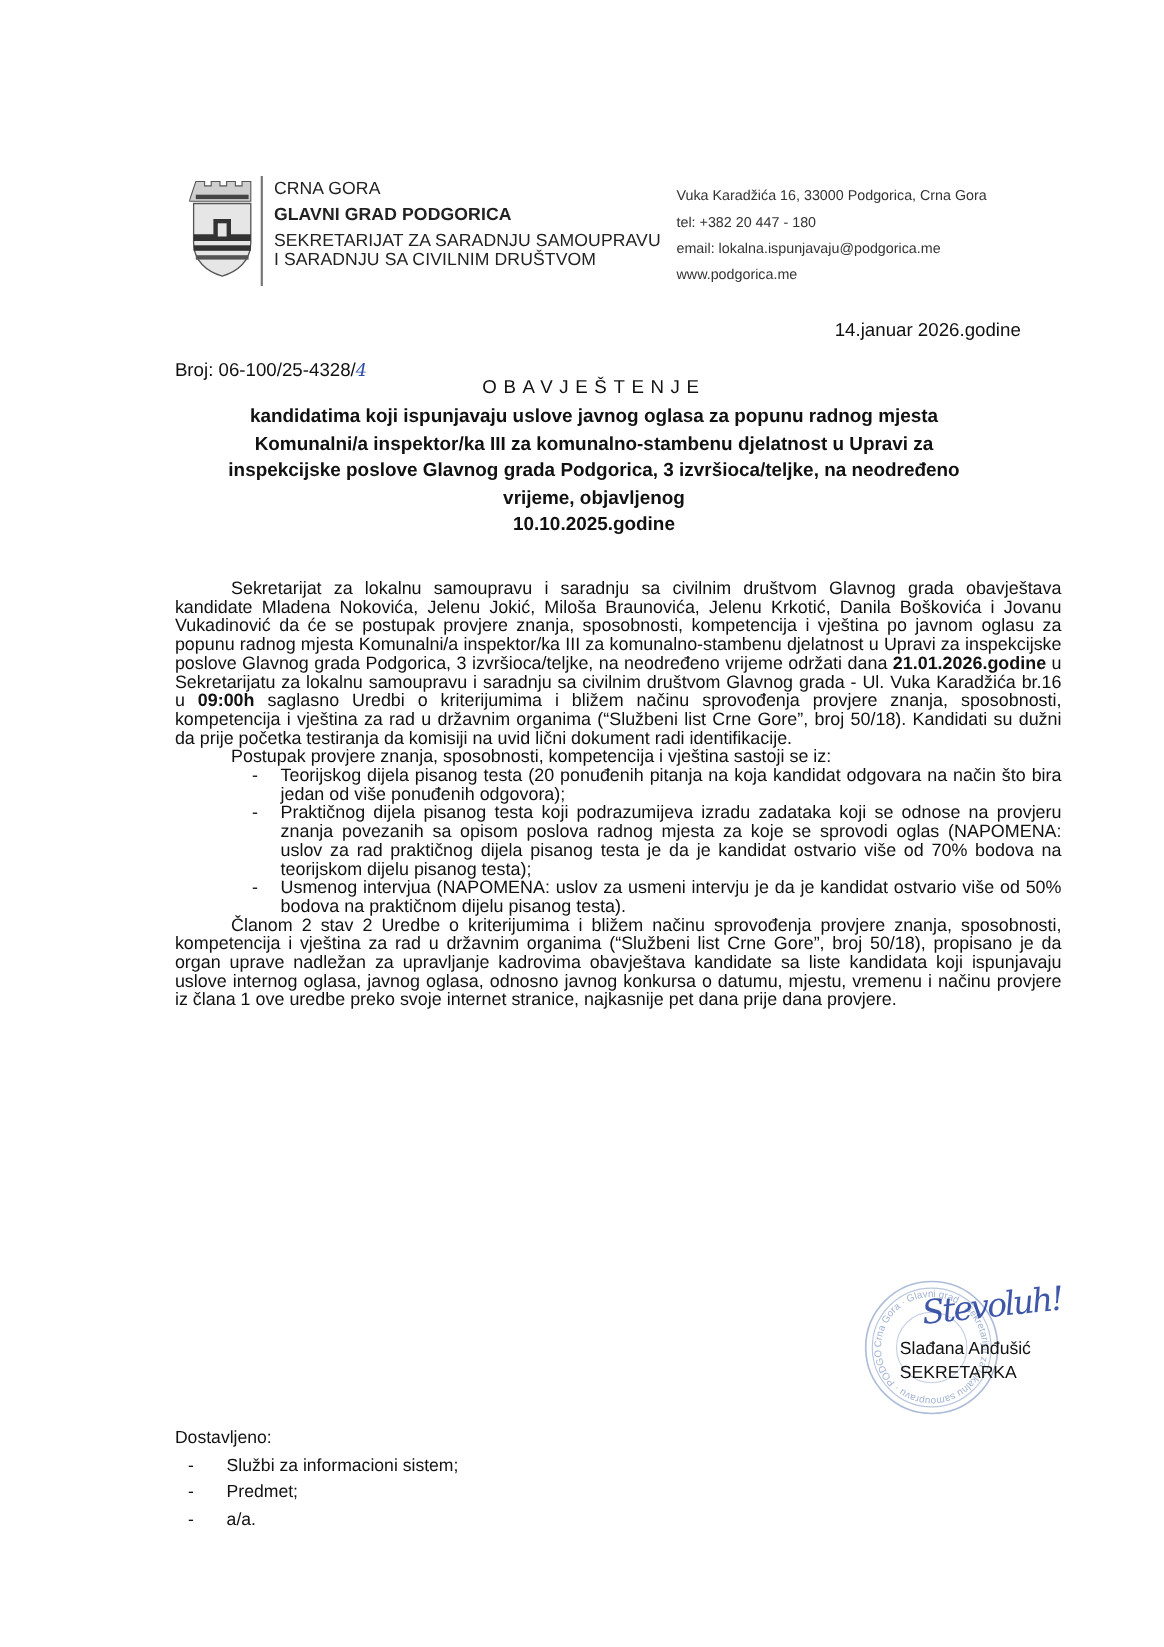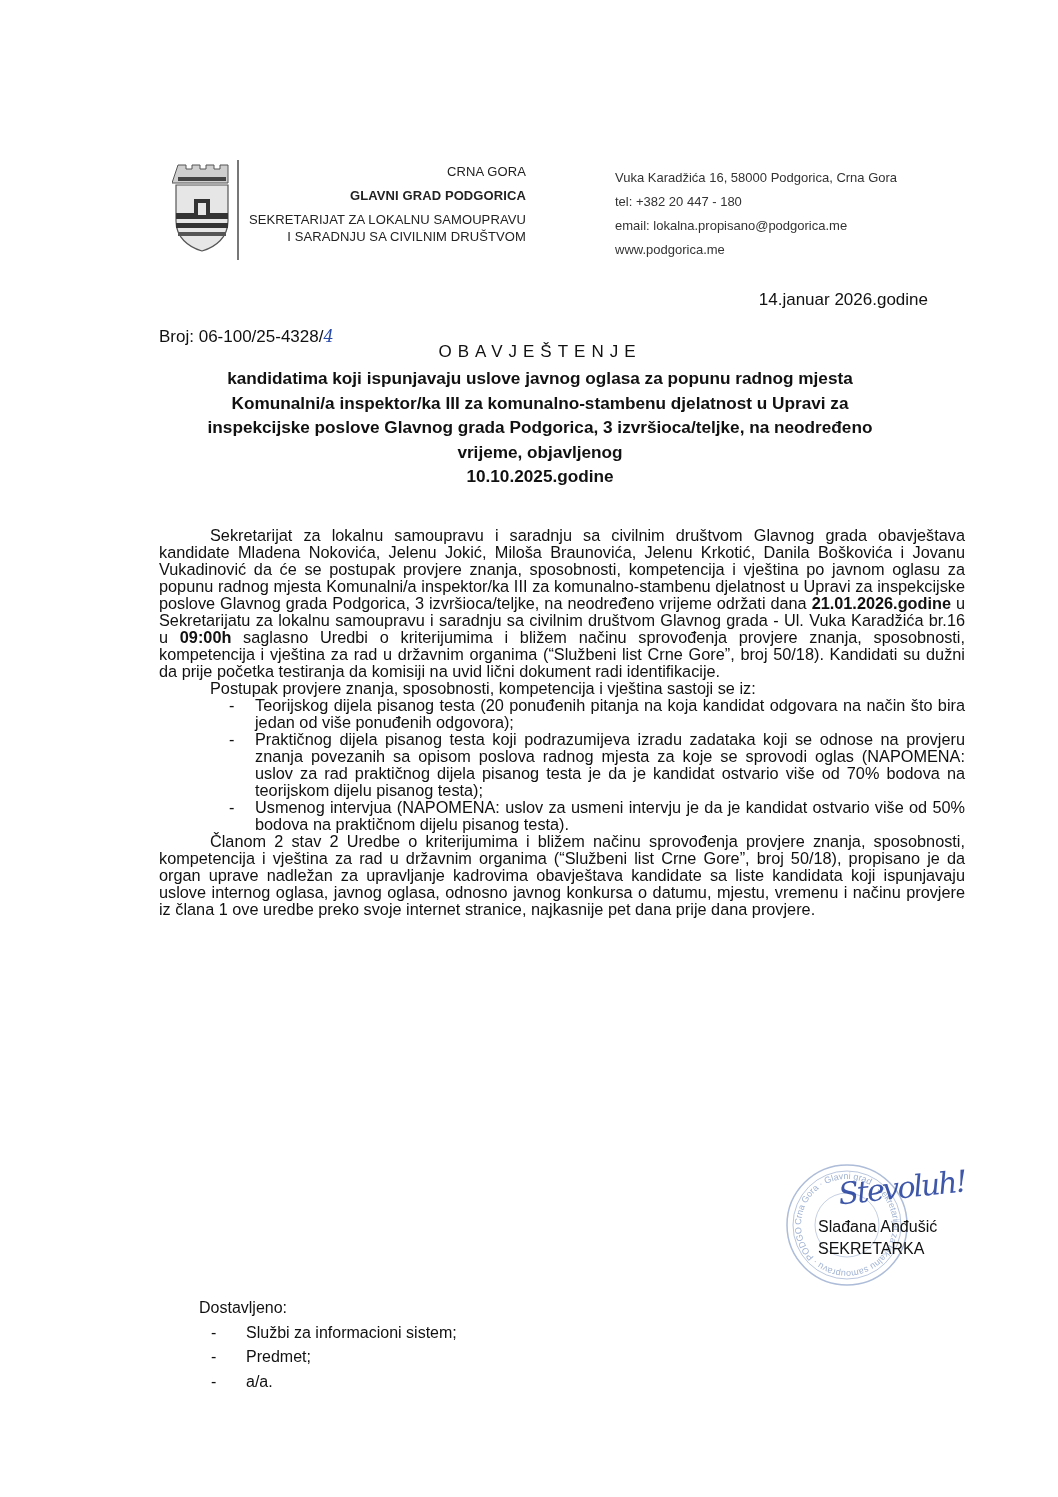--- a/index.html
+++ b/index.html
@@ -5,21 +5,21 @@
   html, body { margin: 0; padding: 0; background: #ffffff; }
   body {
     width: 1058px; height: 1497px; position: relative; overflow: hidden;
     font-family: "Liberation Sans", sans-serif; color: #111;
   }
   .page { position: absolute; left: 0; top: 0; width: 1058px; height: 1497px; }
 
   
   .logo { position: absolute; left: 172px; top: 163px; width: 60px; height: 90px; }
   .vrule { position: absolute; left: 237px; top: 160px; width: 2px; height: 100px; background: #777; }
-  .org { position: absolute; left: 249px; top: 163px; font-size: 13px; line-height: 17px; color: #222; letter-spacing: 0.1px; text-align: right; }
+  .org { position: absolute; left: 249px; top: 163px; font-size: 16px; line-height: 17px; color: #222; letter-spacing: 0.1px; }
   .org .l1 { margin-bottom: 7px; display: block; }
   .org .l2 { margin-bottom: 7px; display: block; font-weight: bold; }
   .org .l3, .org .l4 { display: block; }
   .contact { position: absolute; left: 615px; top: 166px; font-size: 13px; line-height: 24px; color: #333; }
   .contact span { display: block; }
 
   
   .ref { position: absolute; left: 159px; top: 290px; font-size: 17px; margin-top: 37px; }
   .ref .handwritten { color: #2a4aa8; font-family: "DejaVu Serif", serif; font-style: italic; font-size: 16px; }
   .date { position: absolute; right: 130px; top: 290px; font-size: 17px; }
@@ -37,21 +37,21 @@
   .list { margin: 0; padding: 0; list-style: none; }
   .list li { position: relative; padding-left: 96px; text-align: justify; }
   .list li .dash { position: absolute; left: 70px; top: 0; }
 
   
   .stamp { position: absolute; left: 782px; top: 1160px; width: 130px; height: 130px; }
   .sigline { position: absolute; left: 838px; top: 1170px; font-family: "DejaVu Serif", serif; font-style: italic; color: #1d3a9a; font-size: 30px; letter-spacing: -2px; transform: rotate(-6deg); opacity: 0.85; }
   .signame { position: absolute; left: 818px; top: 1216px; font-size: 16px; text-align: left; line-height: 22px; }
 
   
-  .dist { position: absolute; left: 159px; top: 1296px; font-size: 16px; line-height: 24.6px; margin-left: 40px; }
+  .dist { position: absolute; left: 159px; top: 1296px; font-size: 16px; line-height: 24.6px; }
   .dist ul { list-style: none; margin: 0; padding: 0; }
   .dist li { position: relative; padding-left: 47px; }
   .dist li .dash { position: absolute; left: 12px; }
 </style>
 </head>
 <body>
 
 <div class="page">
 
   <svg class="logo" viewBox="0 0 60 90">
@@ -64,28 +64,28 @@
     <path d="M4 50 h18 v-14 h16 v14 h18 v6 h-18 v0 h-16 v0 h-18 z" fill="#333"></path>
     <rect x="26" y="40" width="8" height="12" fill="#e6e6e6"></rect>
     <rect x="4" y="60" width="52" height="5" fill="#333"></rect>
     <rect x="6" y="69" width="48" height="4" fill="#555"></rect>
   </svg>
   <div class="vrule"></div>
 
   <div class="org">
     <span class="l1">CRNA GORA</span>
     <span class="l2">GLAVNI GRAD PODGORICA</span>
-    <span class="l3">SEKRETARIJAT ZA LOKALNU SAMOUPRAVU</span>
+    <span class="l3">SEKRETARIJAT ZA SARADNJU SAMOUPRAVU</span>
     <span class="l4">I SARADNJU SA CIVILNIM DRUŠTVOM</span>
   </div>
 
   <div class="contact">
-    <span>Vuka Karadžića 16, 58000 Podgorica, Crna Gora</span>
+    <span>Vuka Karadžića 16, 33000 Podgorica, Crna Gora</span>
     <span>tel: +382 20 447 - 180</span>
-    <span>email: lokalna.propisano@podgorica.me</span>
+    <span>email: lokalna.ispunjavaju@podgorica.me</span>
     <span>www.podgorica.me</span>
   </div>
 
   <div class="ref">
     <span>Broj: 06-100/25-4328/</span><span class="handwritten">4</span>
   </div>
   <div class="date">14.januar 2026.godine</div>
 
   <div class="title">
     <div class="heading">OBAVJEŠTENJE</div>

